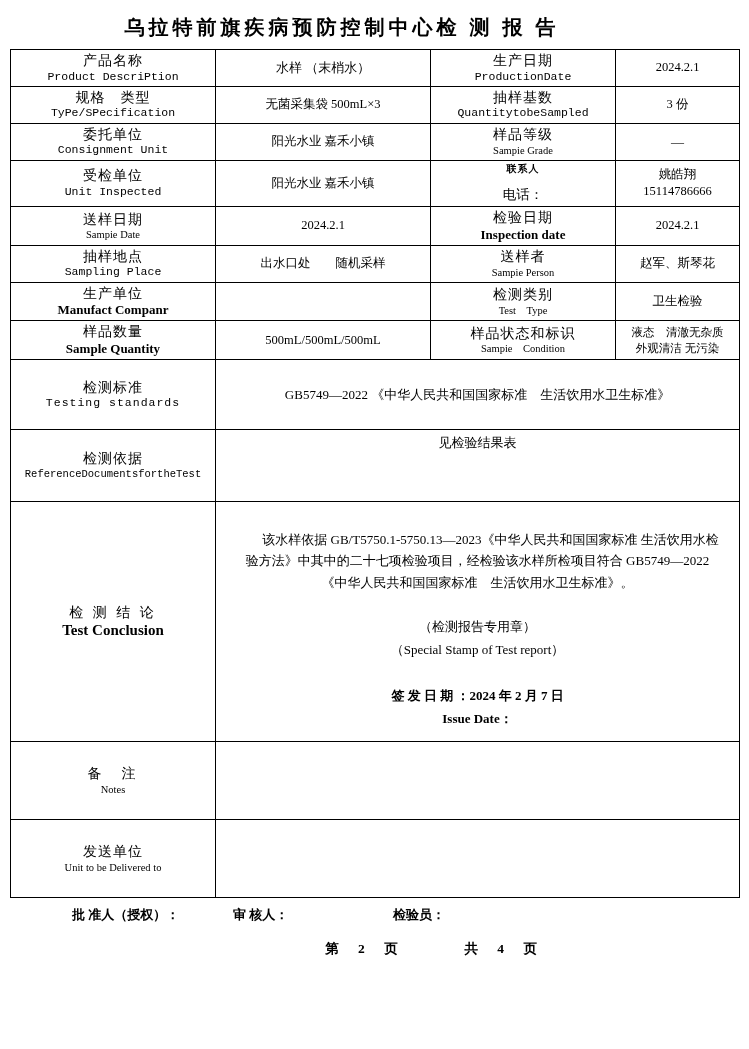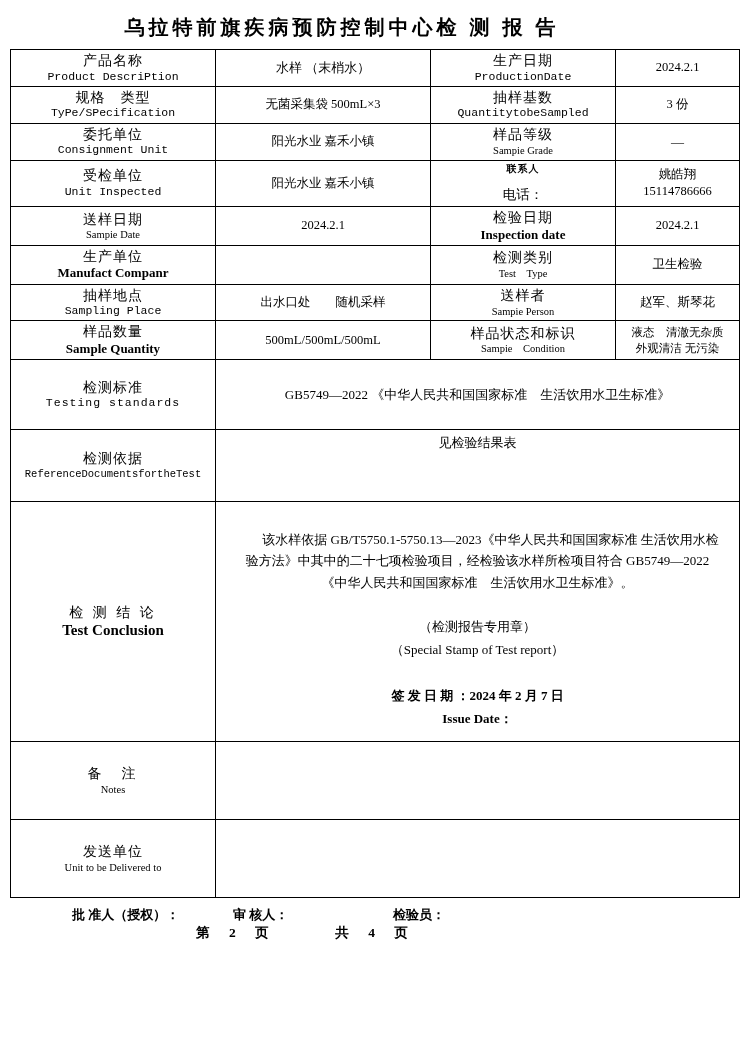--- a/index.html
+++ b/index.html
@@ -115,23 +115,25 @@
     display: flex;
     font-size: 13px;
     font-weight: bold;
     padding: 8px 4px 0 8px;
   }
   .sign-row .s1 { width: 215px; text-align: center; }
   .sign-row .s2 { width: 160px; }
   .sign-row .s3 { flex: 1; }
 
   .page-num {
+    text-align: center;
     font-size: 13.5px;
     font-weight: bold;
     letter-spacing: 2px;
+    margin-top: 16px;
     padding-left: 180px;
   }
   .page-num span { margin: 0 6px; }
 </style>
 </head>
 <body>
 
 <div class="page">
 
   <div class="doc-title">乌拉特前旗疾病预防控制中心检 测 报 告</div>
@@ -209,42 +211,42 @@
         <td class="val sm">2024.2.1</td>
         <td class="lbl">
           <span class="cn">检验日期</span>
           <span class="en serif">Inspection date</span>
         </td>
         <td class="val sm">2024.2.1</td>
       </tr>
 
       <tr>
         <td class="lbl">
+          <span class="cn">抽样地点</span>
+          <span class="en">Sampling Place</span>
+        </td>
+        <td class="val sm">出水口处　　随机采样</td>
+        <td class="lbl">
+          <span class="cn">送样者</span>
+          <span class="en small">Sampie Person</span>
+        </td>
+        <td class="val sm">赵军、斯琴花</td>
+      </tr>
+
+      <tr>
+        <td class="lbl">
           <span class="cn">生产单位</span>
           <span class="en serif">Manufact Companr</span>
         </td>
         <td class="val sm"></td>
         <td class="lbl">
           <span class="cn">检测类别</span>
           <span class="en small">Test　Type</span>
         </td>
         <td class="val sm">卫生检验</td>
-      </tr>
-
-      <tr>
-        <td class="lbl">
-          <span class="cn">抽样地点</span>
-          <span class="en">Sampling Place</span>
-        </td>
-        <td class="val sm">出水口处　　随机采样</td>
-        <td class="lbl">
-          <span class="cn">送样者</span>
-          <span class="en small">Sampie Person</span>
-        </td>
-        <td class="val sm">赵军、斯琴花</td>
       </tr>
 
       <tr>
         <td class="lbl">
           <span class="cn">样品数量</span>
           <span class="en serif">Sample Quantity</span>
         </td>
         <td class="val sm">500mL/500mL/500mL</td>
         <td class="lbl">
           <span class="cn">样品状态和标识</span>

